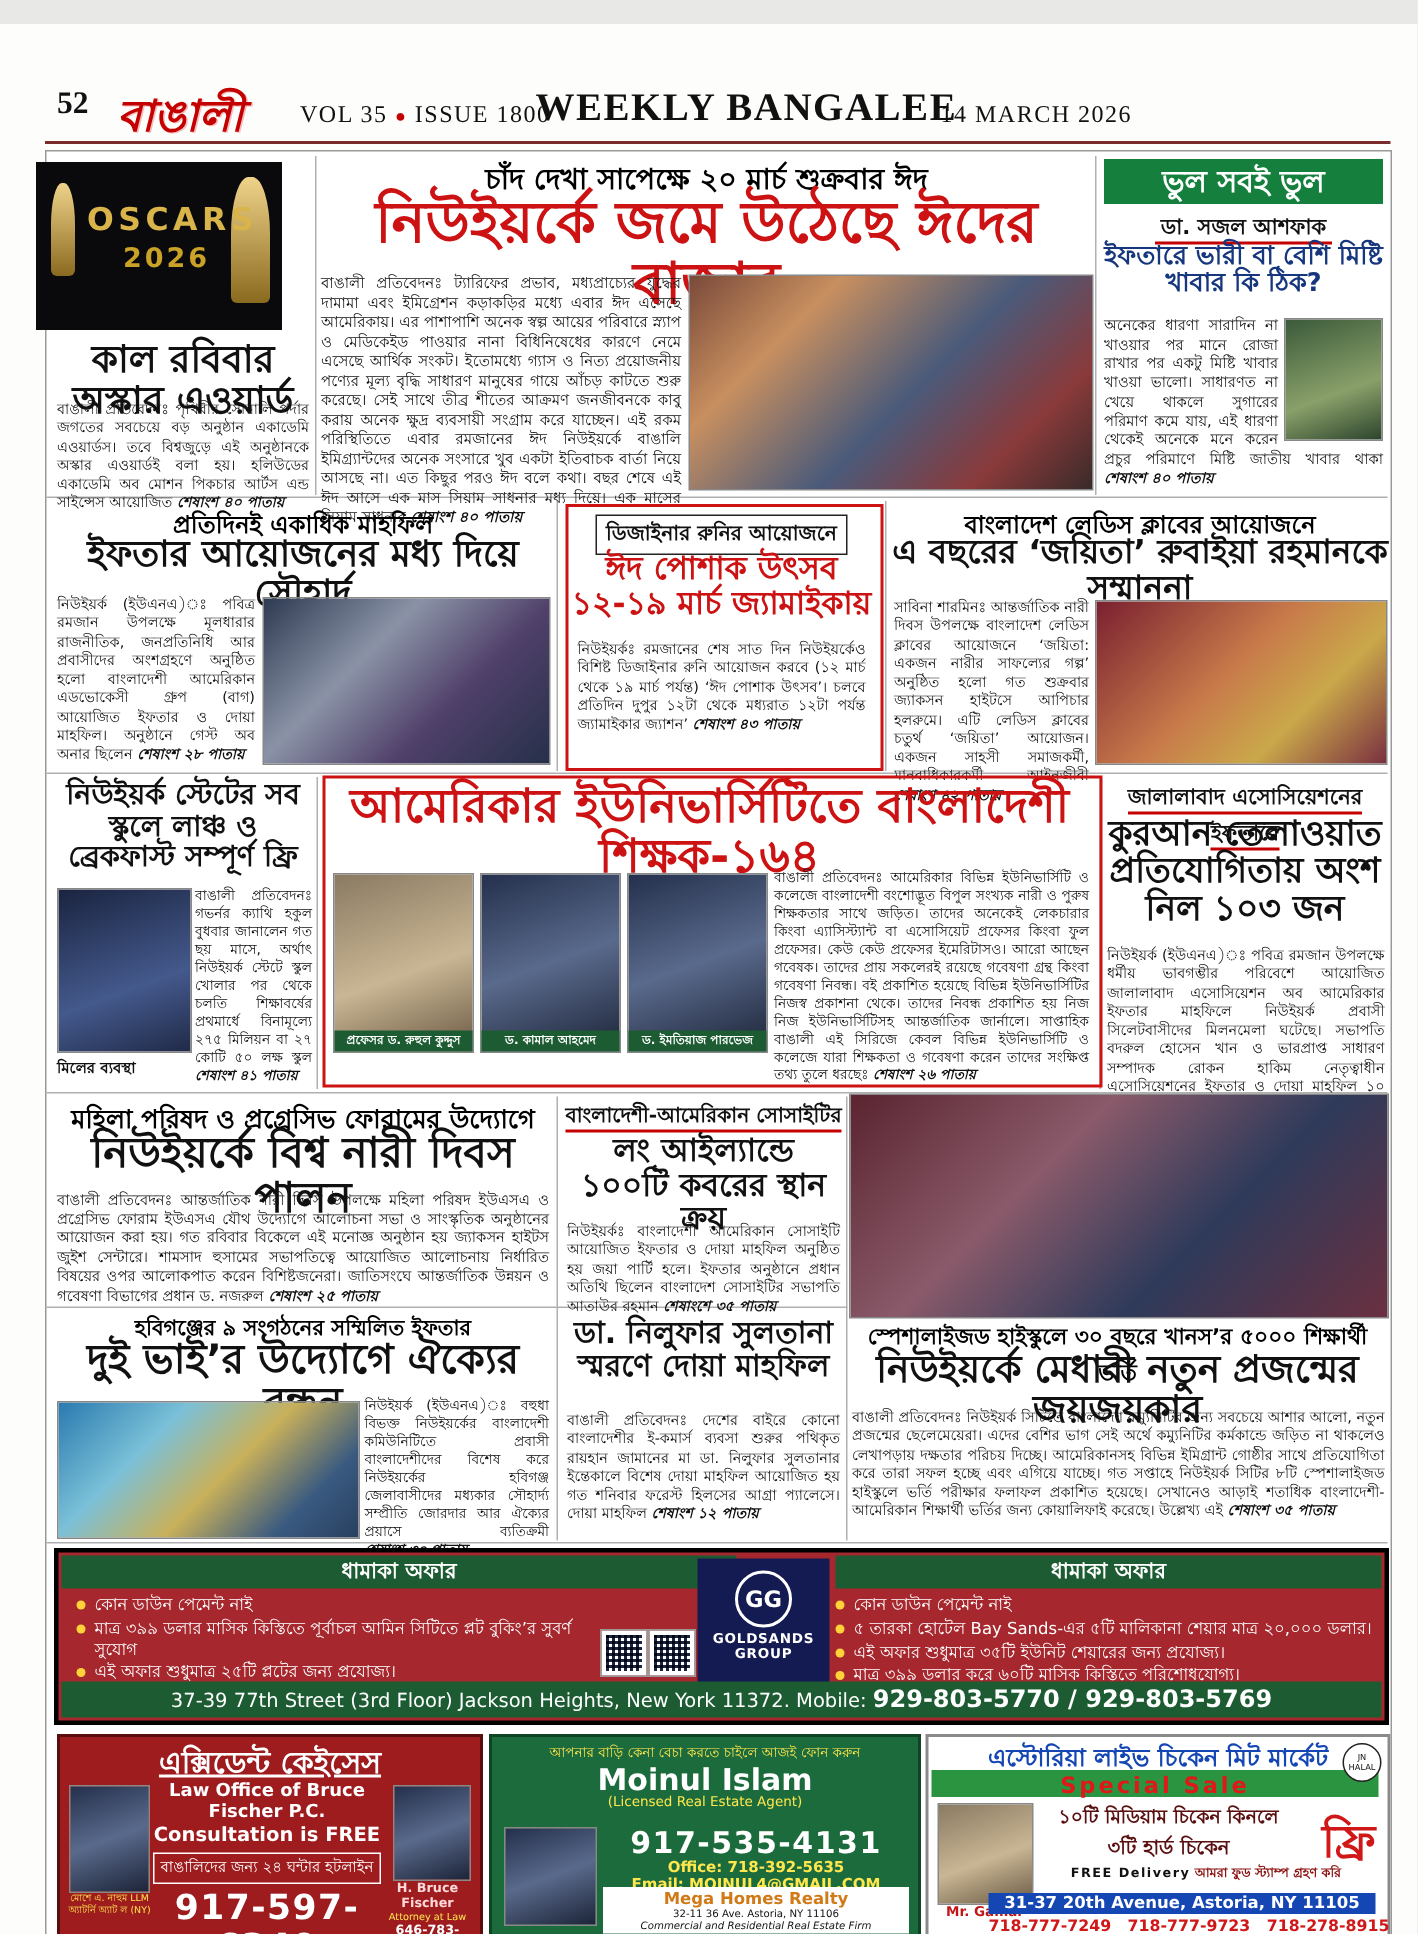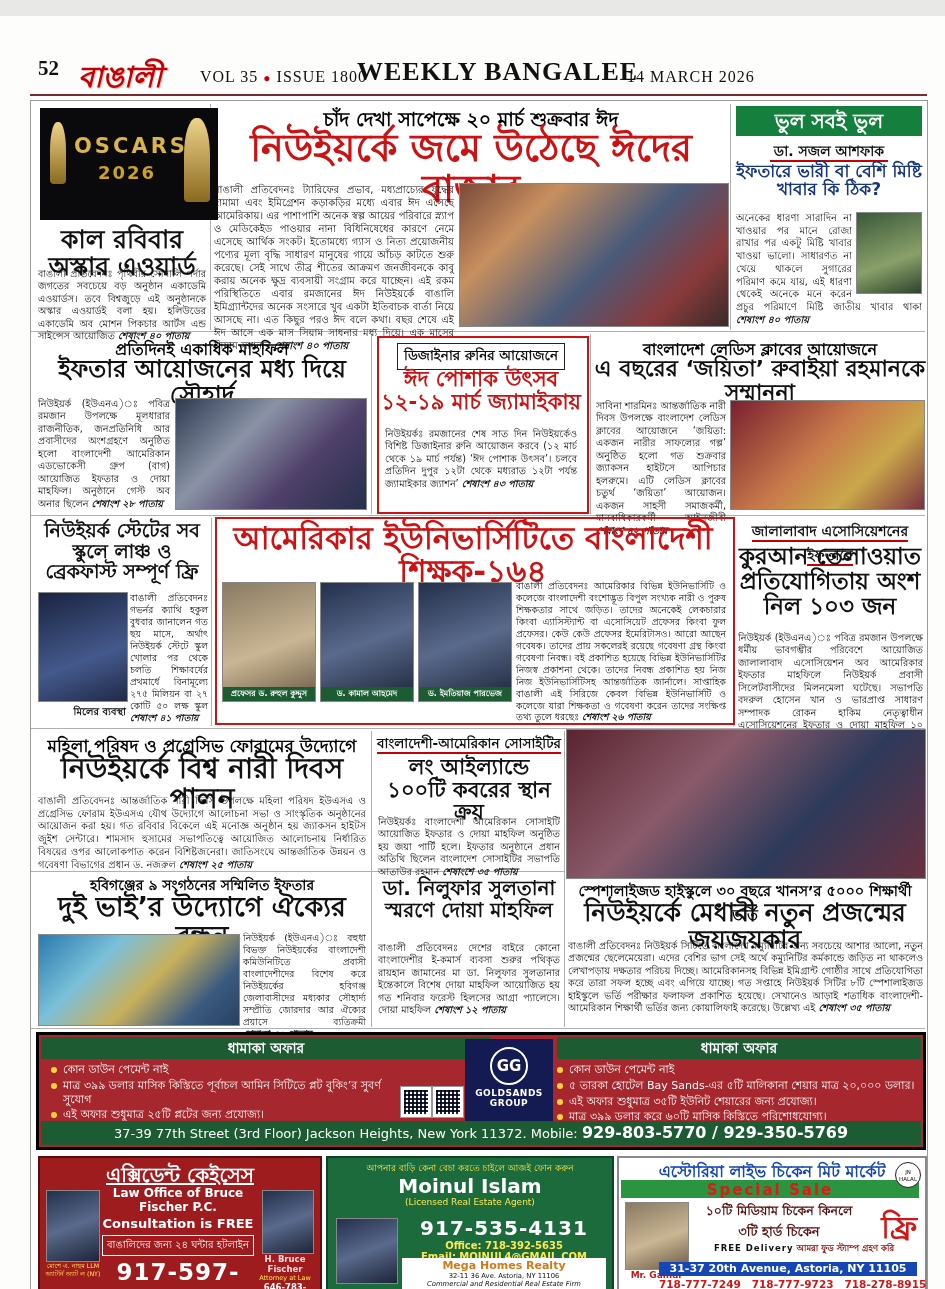--- a/index.html
+++ b/index.html
@@ -59,21 +59,21 @@
   <div class="vline" style="left:590px;top:318px;height:180px;"></div>
   <div class="hline" style="left:31px;top:499px;width:894px;"></div>
   <div class="vline" style="left:211px;top:502px;height:208px;"></div>
   <div class="vline" style="left:733px;top:502px;height:208px;"></div>
   <div class="hline" style="left:31px;top:712px;width:894px;"></div>
   <div class="vline" style="left:371px;top:715px;height:296px;"></div>
   <div class="vline" style="left:564px;top:715px;height:296px;"></div>
   <div class="hline" style="left:31px;top:855px;width:534px;"></div>
   <div class="hline" style="left:31px;top:1012px;width:894px;"></div>
 
-  <div class="abs" style="left:40px;top:92px;width:178px;height:112px;background:#0a0a0c;overflow:hidden;">
+  <div class="abs" style="left:24px;top:92px;width:164px;height:112px;background:#0a0a0c;overflow:hidden;">
     <span class="statue" style="left:10px;top:14px;"></span>
     <span class="statue" style="right:8px;top:10px;width:26px;height:84px;"></span>
     <div style="position:absolute;left:34px;top:26px;color:#d8b44a;font-size:21px;letter-spacing:3px;font-weight:bold;">OSCARS</div>
     <div style="position:absolute;left:58px;top:54px;color:#c9a227;font-size:18px;letter-spacing:2px;font-weight:bold;">2026</div>
   </div>
   <div class="abs headline" style="left:38px;top:210px;width:168px;font-size:25px;">কাল রবিবার অস্কার এওয়ার্ড</div>
   <p class="abs body-txt" style="left:38px;top:252px;width:168px;margin:0;font-size:9.6px;"><span>বাঙালী প্রতিবেদনঃ পৃথিবীর সোনালি পর্দার জগতের সবচেয়ে বড় অনুষ্ঠান একাডেমি এওয়ার্ডস। তবে বিশ্বজুড়ে এই অনুষ্ঠানকে অস্কার এওয়ার্ডই বলা হয়। হলিউডের একাডেমি অব মোশন পিকচার আর্টস এন্ড সাইন্সেস আয়োজিত</span> <span class="jump">শেষাংশ ৪০ পাতায়</span></p>
 
   <div class="abs kicker" style="left:214px;top:89px;width:514px;font-size:19px;">চাঁদ দেখা সাপেক্ষে ২০ মার্চ শুক্রবার ঈদ</div>
   <div class="abs headline hl-red" style="left:212px;top:112px;width:518px;font-size:38px;">নিউইয়র্কে জমে উঠেছে ঈদের বাজার</div>
@@ -98,21 +98,21 @@
   <div class="abs headline hl-red" style="left:381px;top:352px;width:200px;font-size:21px;">ঈদ পোশাক উৎসব ১২-১৯ মার্চ জ্যামাইকায়</div>
   <p class="abs body-txt" style="left:385px;top:412px;width:192px;margin:0;font-size:9.6px;"><span>নিউইয়র্কঃ রমজানের শেষ সাত দিন নিউইয়র্কেও বিশিষ্ট ডিজাইনার রুনি আয়োজন করবে (১২ মার্চ থেকে ১৯ মার্চ পর্যন্ত) ‘ঈদ পোশাক উৎসব’। চলবে প্রতিদিন দুপুর ১২টা থেকে মধ্যরাত ১২টা পর্যন্ত জ্যামাইকার জ্যাশন’</span> <span class="jump">শেষাংশ ৪৩ পাতায়</span></p>
 
   <div class="abs kicker" style="left:596px;top:321px;width:328px;font-size:16px;">বাংলাদেশ লেডিস ক্লাবের আয়োজনে</div>
   <div class="abs headline" style="left:594px;top:341px;width:332px;font-size:22px;">এ বছরের ‘জয়িতা’ রুবাইয়া রহমানকে সম্মাননা</div>
   <p class="abs body-txt" style="left:596px;top:384px;width:130px;margin:0;font-size:9.6px;"><span>সাবিনা শারমিনঃ আন্তর্জাতিক নারী দিবস উপলক্ষে বাংলাদেশ লেডিস ক্লাবের আয়োজনে ‘জয়িতা: একজন নারীর সাফল্যের গল্প’ অনুষ্ঠিত হলো গত শুক্রবার জ্যাকসন হাইটসে আপিচার হলরুমে। এটি লেডিস ক্লাবের চতুর্থ ‘জয়িতা’ আয়োজন। একজন সাহসী সমাজকর্মী, মানবাধিকারকর্মী আইনজীবী</span> <span class="jump">শেষাংশ ৪২ পাতায়</span></p>
   <div class="photo ph-women-red" style="left:730px;top:384px;width:193px;height:108px;"></div>
 
   <div class="abs headline" style="left:36px;top:504px;width:172px;font-size:19px;">নিউইয়র্ক স্টেটের সব স্কুলে লাঞ্চ ও ব্রেকফাস্ট সম্পূর্ণ ফ্রি</div>
   <div class="photo ph-portrait-navy" style="left:38px;top:576px;width:88px;height:108px;"></div>
-  <div class="abs" style="left:38px;top:688px;width:88px;font-size:10px;font-weight:bold;text-align:right;">মিলের ব্যবস্থা</div>
+  <div class="abs" style="left:38px;top:688px;width:88px;font-size:10px;font-weight:bold;">মিলের ব্যবস্থা</div>
   <p class="abs body-txt" style="left:130px;top:576px;width:78px;margin:0;font-size:9.2px;"><span>বাঙালী প্রতিবেদনঃ গভর্নর ক্যাথি হকুল বুধবার জানালেন গত ছয় মাসে, অর্থাৎ নিউইয়র্ক স্টেটে স্কুল খোলার পর থেকে চলতি শিক্ষাবর্ষের প্রথমার্ধে বিনামূল্যে ২৭৫ মিলিয়ন বা ২৭ কোটি ৫০ লক্ষ স্কুল</span> <span class="jump">শেষাংশ ৪১ পাতায়</span></p>
 
   <div class="abs redbox" style="left:215px;top:501px;width:516px;height:204px;"></div>
   <div class="abs headline hl-red" style="left:219px;top:506px;width:508px;font-size:31px;">আমেরিকার ইউনিভার্সিটিতে বাংলাদেশী শিক্ষক-১৬৪</div>
   <div class="photo ph-portrait-tan" style="left:222px;top:566px;width:92px;height:118px;">
       <span class="cap-green">প্রফেসর ড. রুহুল কুদ্দুস</span>
     </div>
   <div class="photo ph-portrait-suit" style="left:320px;top:566px;width:92px;height:118px;">
       <span class="cap-green">ড. কামাল আহমেদ</span>
     </div>
@@ -161,21 +161,21 @@
       <div style="margin-top:8px;width:34px;height:34px;line-height:34px;border:2px solid #fff;border-radius:50%;display:inline-block;font-weight:bold;font-size:15px;">GG</div>
       <div style="font-size:9px;font-weight:bold;letter-spacing:0.5px;margin-top:3px;">GOLDSANDS GROUP</div>
     </div>
     <div style="position:absolute;left:518px;top:28px;width:360px;">
       <div class="gs-bullet">কোন ডাউন পেমেন্ট নাই</div>
       <div class="gs-bullet">৫ তারকা হোটেল Bay Sands-এর ৫টি মালিকানা শেয়ার মাত্র ২০,০০০ ডলার।</div>
       <div class="gs-bullet">এই অফার শুধুমাত্র ৩৫টি ইউনিট শেয়ারের জন্য প্রযোজ্য।</div>
       <div class="gs-bullet">মাত্র ৩৯৯ ডলার করে ৬০টি মাসিক কিস্তিতে পরিশোধযোগ্য।</div>
     </div>
     <div style="position:absolute;left:2px;bottom:2px;width:880px;height:24px;background:#1d5c33;color:#fff;text-align:center;line-height:24px;font-size:13px;">
-      <span>37-39 77th Street (3rd Floor) Jackson Heights, New York 11372. Mobile: </span><span style="font-weight:bold;font-size:16px;">929-803-5770 / 929-350-5769</span>
+      <span>37-39 77th Street (3rd Floor) Jackson Heights, New York 11372. Mobile: </span><span style="font-weight:bold;font-size:16px;">929-803-5770 / 929-803-5769</span>
     </div>
   </div>
 
   <div class="abs" style="left:38px;top:1140px;width:280px;height:134px;background:#9e1b1e;border:2px solid #5a0d0e;color:#fff;">
     <div style="text-align:center;font-size:20px;font-weight:bold;margin-top:2px;text-decoration:underline;">এক্সিডেন্ট কেইসেস</div>
     <div class="photo ph-portrait-suit" style="left:6px;top:32px;width:52px;height:70px;"></div>
     <div style="position:absolute;left:2px;top:104px;width:62px;font-size:6.3px;color:#ffe74d;text-align:center;line-height:1.2;">মোশে এ. নাহুম LLM অ্যাটর্নি অ্যাট ল (NY)</div>
     <div style="position:absolute;left:62px;top:28px;width:152px;text-align:center;">
       <div style="font-size:12px;font-weight:bold;">Law Office of Bruce Fischer P.C.</div>
       <div style="font-size:13px;font-weight:bold;margin-top:2px;">Consultation is FREE</div>

